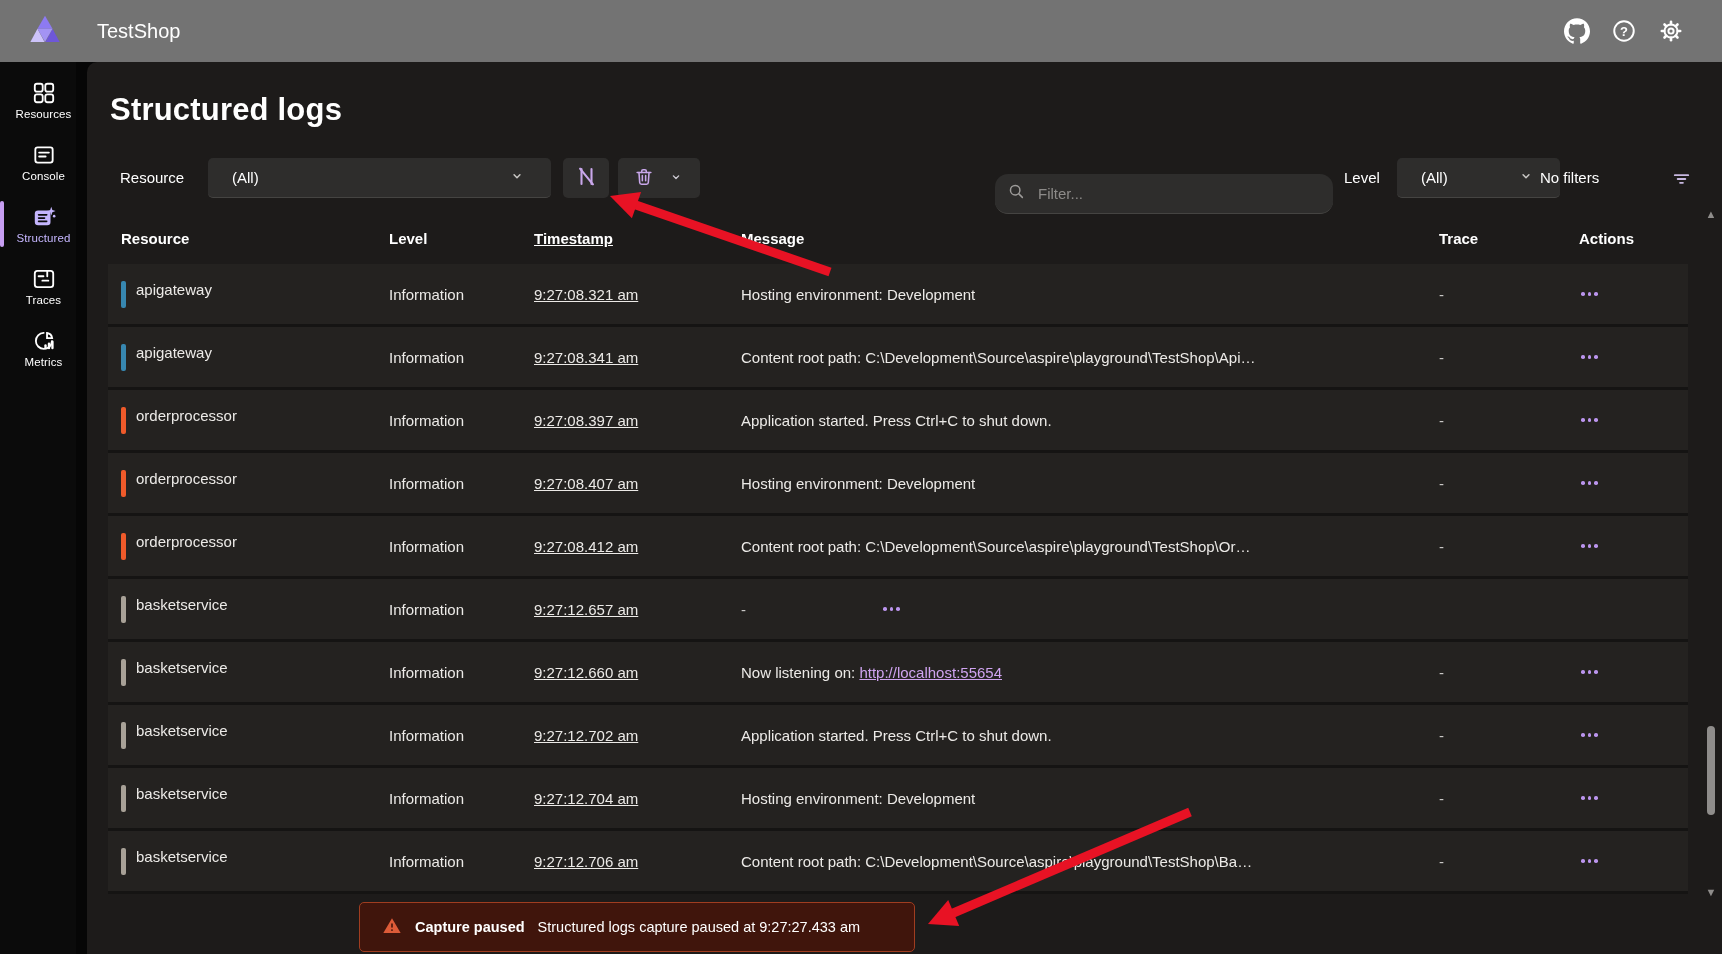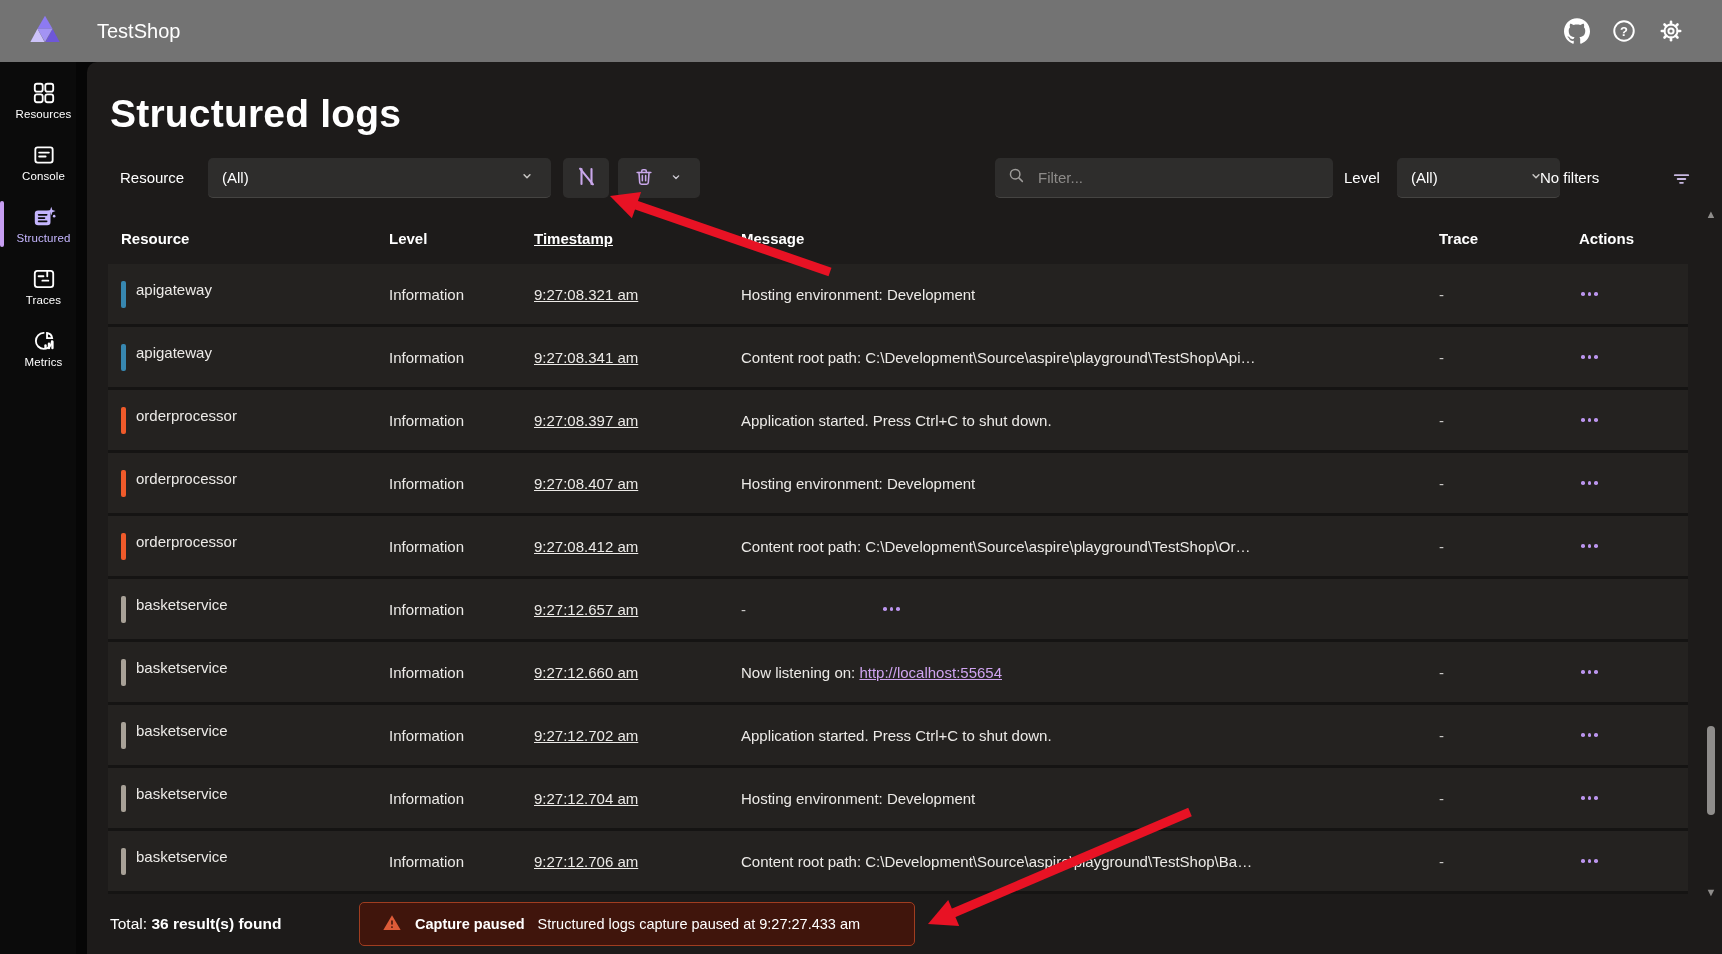--- a/index.html
+++ b/index.html
@@ -16,30 +16,30 @@
   
   .sidebar{position:absolute;left:0;top:62px;width:76px;bottom:0;background:#0b0b0b;display:flex;flex-direction:column;padding-top:10px;box-sizing:border-box;}
   .nav-item{position:relative;width:87px;height:56px;margin-bottom:6px;display:flex;flex-direction:column;align-items:center;justify-content:center;gap:2px;color:#ffffff;cursor:pointer;}
   .nav-item .nav-icon{width:26px;height:26px;}
   .nav-item .nav-label{font-size:11.5px;letter-spacing:.1px;}
   .nav-item.active{color:#c4b5fd;}
   .nav-item.active::before{content:"";position:absolute;left:0;top:5px;bottom:5px;width:4px;border-radius:3px;background:#c79ef2;}
 
   
   .main{position:absolute;left:87px;top:62px;width:1635px;height:892px;background:#1d1b1a;border-top-left-radius:10px;}
-  .page-title{position:absolute;left:23px;top:30px;font-size:39px;font-weight:700;color:#ffffff;letter-spacing:.2px;}
+  .page-title{position:absolute;left:23px;top:30px;font-size:31px;font-weight:700;color:#ffffff;letter-spacing:.2px;}
 
   
   .toolbar{position:absolute;left:0;top:96px;width:100%;height:40px;}
   .tb-label{position:absolute;color:#ffffff;font-size:15px;line-height:40px;}
   .select{position:absolute;top:0;height:40px;background:#2e2d2c;border-radius:5px;border-bottom:1px solid #454442;
-          display:flex;align-items:center;color:#ffffff;font-size:15px;padding:0 14px;box-sizing:border-box;cursor:pointer;}
+          display:flex;align-items:center;color:#ffffff;font-size:15px;padding:0 24px;box-sizing:border-box;cursor:pointer;}
   .select .sel-val{flex:1;}
   .icon-btn{position:absolute;top:0;height:40px;background:#2e2d2c;border-radius:5px;display:flex;align-items:center;justify-content:center;cursor:pointer;border:none;padding:0;}
-  .searchbox{position:absolute;left:908px;top:0;width:338px;height:40px;background:#2e2d2c;border-radius:5px;border-bottom:1px solid #454442;
+  .searchbox{position:absolute;left:908px;top:16px;width:338px;height:40px;background:#2e2d2c;border-radius:13px;border-bottom:1px solid #454442;
              display:flex;align-items:center;gap:9px;padding:0 11px;box-sizing:border-box;}
   .searchbox input{flex:1;background:transparent;border:none;outline:none;color:#eeecea;font-size:15px;font-family:inherit;}
   .searchbox input::placeholder{color:#8d8b89;}
 
   
   .table{position:absolute;left:21px;top:150px;width:1580px;}
   .thead{display:flex;height:52px;align-items:center;}
   .th{position:relative;box-sizing:border-box;color:#ffffff;font-size:15px;font-weight:700;padding-left:31px;}
   .th:first-child{padding-left:13px;}
   .th::after{content:"";position:absolute;right:0;top:9px;bottom:9px;width:1px;background:#3f3e3d;}
@@ -50,21 +50,21 @@
   .res-bar{width:5px;height:27px;border-radius:2px;flex:0 0 auto;}
   .td.c3 a{color:#cfa3ef;text-decoration:underline;}
   .td.c4{color:#c9c7c5;}
   .dots{background:transparent;border:none;cursor:pointer;display:flex;gap:3px;align-items:center;padding:4px 2px;}
   .dots .dot{width:3.5px;height:3.5px;border-radius:50%;background:#bb95ee;}
 
   
   .footer{position:absolute;left:0;top:832px;width:100%;height:60px;}
   .total{position:absolute;left:23px;top:0;height:60px;line-height:60px;color:#ffffff;font-size:15.5px;}
   .total b{font-weight:700;}
-  .banner{position:absolute;left:272px;top:8px;width:556px;height:44px;background:#40150c;border:1px solid #a03d20;border-radius:5px;
+  .banner{position:absolute;left:272px;top:8px;width:556px;height:50px;background:#40150c;border:1px solid #a03d20;border-radius:5px;
           display:flex;align-items:center;gap:13px;padding:0 12px 0 22px;box-sizing:border-box;color:#ffffff;font-size:14.5px;white-space:nowrap;}
   .banner .b-title{font-weight:700;}
 
   
   .vscroll{position:absolute;right:4px;top:146px;width:14px;height:690px;}
   .vs-arrow{position:absolute;left:1px;width:12px;height:12px;color:#8f8d8b;font-size:11px;line-height:12px;text-align:center;}
   .vs-up{top:0;} .vs-down{bottom:0;}
   .vs-thumb{position:absolute;left:3px;width:8px;border-radius:4px;background:#8f8d8b;top:75%;height:13%;}
 
   
@@ -403,24 +403,20 @@
               <span class="dot"></span>
               <span class="dot"></span>
               <span class="dot"></span>
             </button>
           </div>
         </div>
       </div>
   </div>
 
   <div class="footer">
-    <div class="total">
-      <span>Total:</span>
-      <b>36 result(s) found</b>
-    </div>
     <div class="banner">
       <span>
         <svg viewBox="0 0 24 24" width="20" height="20">
             <path d="M12 2.6 L22.4 20.4 H1.6 Z" fill="#dd5b38"></path>
             <rect x="11.05" y="8.6" width="1.9" height="5.6" rx="0.95" fill="#40150c"></rect>
             <circle cx="12" cy="16.9" r="1.15" fill="#40150c"></circle>
           </svg>
       </span>
       <span class="b-title">Capture paused</span>
       <span>Structured logs capture paused at 9:27:27.433 am</span>

